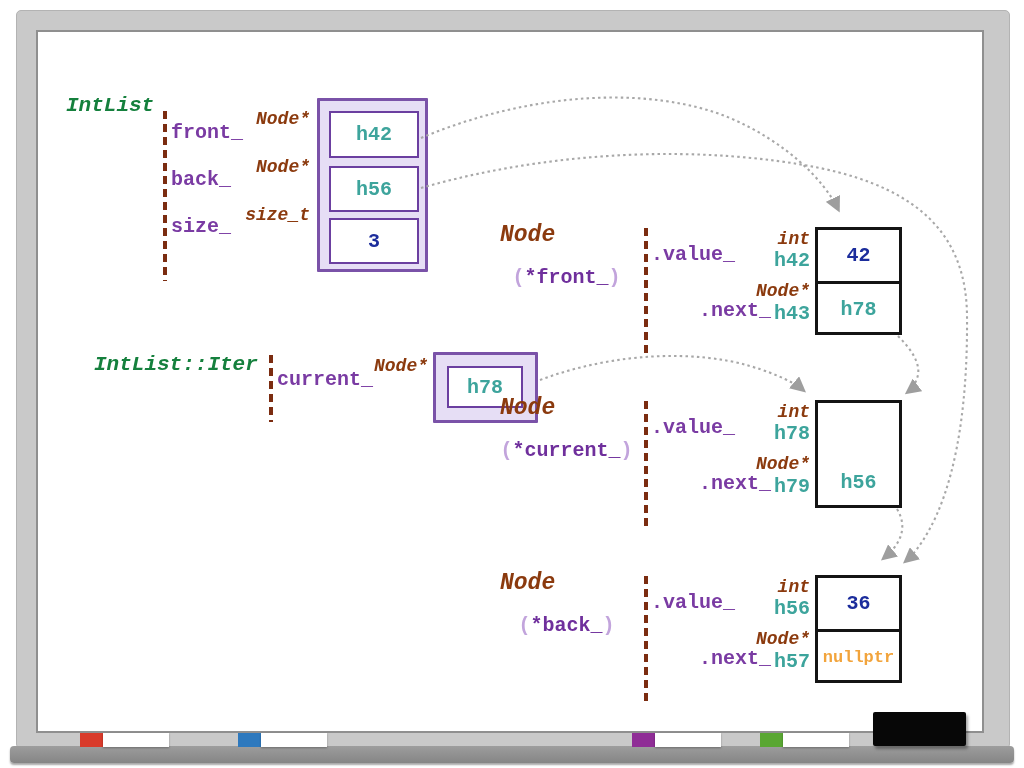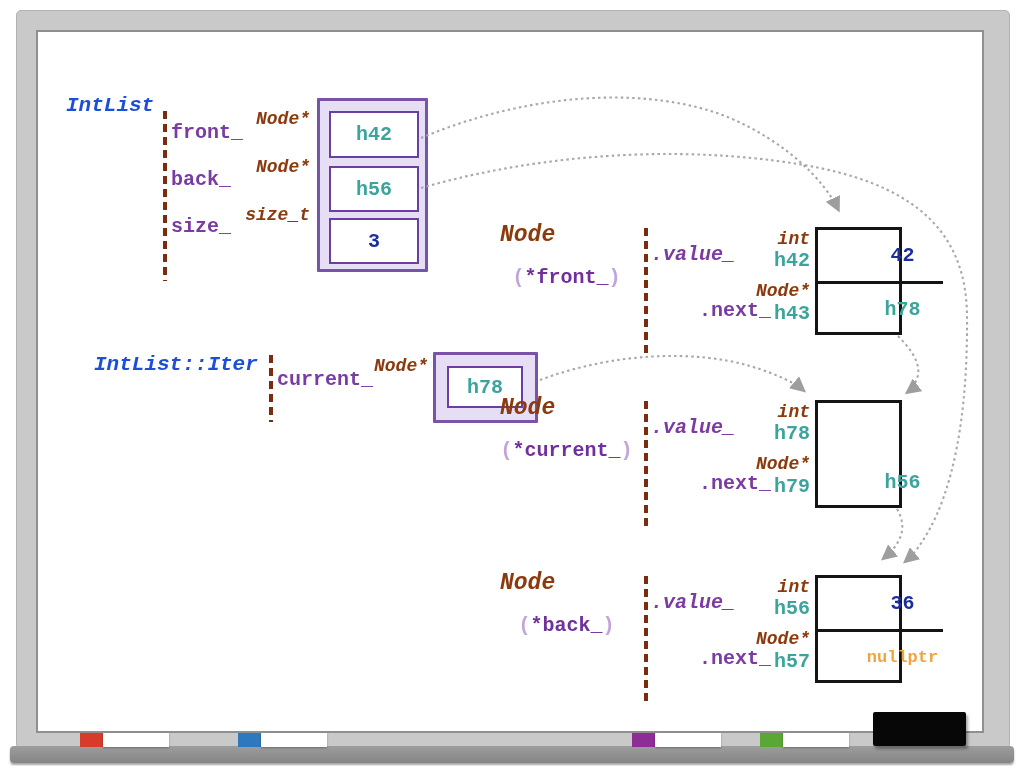--- a/index.html
+++ b/index.html
@@ -13,52 +13,52 @@
   .tray{position:absolute;left:10px;top:746px;width:1004px;height:17px;border-radius:4px;
         background:linear-gradient(#9d9d9d,#858585);box-shadow:0 2px 2px rgba(0,0,0,.35);}
   .marker{position:absolute;top:733px;height:14px;}
   .cap{position:absolute;left:0;top:0;width:23px;height:14px;}
   .mbody{position:absolute;left:23px;top:0;width:66px;height:14px;background:#ffffff;
          box-shadow:0 1px 2px rgba(0,0,0,.3);}
   .eraser{position:absolute;left:873px;top:712px;width:93px;height:34px;background:#070707;
           border-radius:2px;box-shadow:2px 3px 3px rgba(0,0,0,.35);}
 
   
-  .t-class{position:absolute;color:#1d4ed8;font-weight:bold;font-style:italic;font-size:21px;line-height:1;}
+  .t-class{position:absolute;color:#15803d;font-weight:bold;font-style:italic;font-size:21px;line-height:1;}
   .t-field{position:absolute;color:#7a3ba3;font-weight:bold;font-size:20px;line-height:1;}
   .t-sup{position:absolute;color:#8b3a0e;font-weight:bold;font-style:italic;font-size:18px;line-height:1;text-align:right;}
   .t-addr{position:absolute;color:#3da49c;font-weight:bold;font-size:20px;line-height:1;text-align:right;}
   .t-deref{position:absolute;font-weight:bold;font-size:20px;line-height:1;text-align:center;color:#6f2f9c;}
   .t-deref .paren{color:#c2a4dc;}
   .dash-v{position:absolute;width:4px;
           background:repeating-linear-gradient(180deg,#7b2c10 0 8px,transparent 8px 13px);}
 
   
   .pcontainer{position:absolute;background:#e6def5;border:3px solid #7a52a8;box-sizing:border-box;border-radius:1px;}
   .pbox{position:absolute;background:#ffffff;border:2px solid #6b3fa0;box-sizing:border-box;
         display:flex;align-items:center;justify-content:center;font-weight:bold;font-size:20px;}
   .pbox.addr{color:#3da49c;}
   .pbox.num{color:#1c2d9c;}
 
   
   .node-group{position:absolute;left:500px;width:412px;height:140px;}
   .ng-title{position:absolute;left:0;top:3px;width:137px;text-align:left;color:#8b3a0e;
             font-weight:bold;font-style:italic;font-size:23px;line-height:1;}
   .ng-dash{left:144px;top:7px;height:127px;}
-  .ng-member1{left:151px;top:24px;font-style:italic;}
+  .ng-member1{left:151px;top:24px;}
   .ng-member2{left:151px;top:80px;margin-left:48px;}
   .ng-type1{left:210px;top:9px;width:100px;}
   .ng-addr1{left:210px;top:30px;width:100px;}
   .ng-type2{left:210px;top:61px;width:100px;}
   .ng-addr2{left:210px;top:83px;width:100px;}
   .ng-deref{left:0;top:47px;width:133px;}
   .node-box{position:absolute;left:315px;top:6px;width:87px;height:108px;background:#fff;
             border:3px solid #141414;box-sizing:border-box;}
   .cell{position:absolute;left:0;width:81px;height:51px;display:flex;align-items:center;
-        justify-content:center;font-weight:bold;font-size:20px;padding-left:44px;}
+        justify-content:center;font-weight:bold;font-size:20px;}
   .cell.top{top:0;border-bottom:3px solid #141414;box-sizing:content-box;color:#1c2d9c;}
   .cell.bottom{top:54px;color:#3da49c;}
   .cell.nullv{color:#f2a43c;font-size:17px;}
 
   .arrows{position:absolute;left:0;top:0;width:1024px;height:768px;pointer-events:none;}
 </style>
 </head>
 <body>
 
 <div id="stage">

